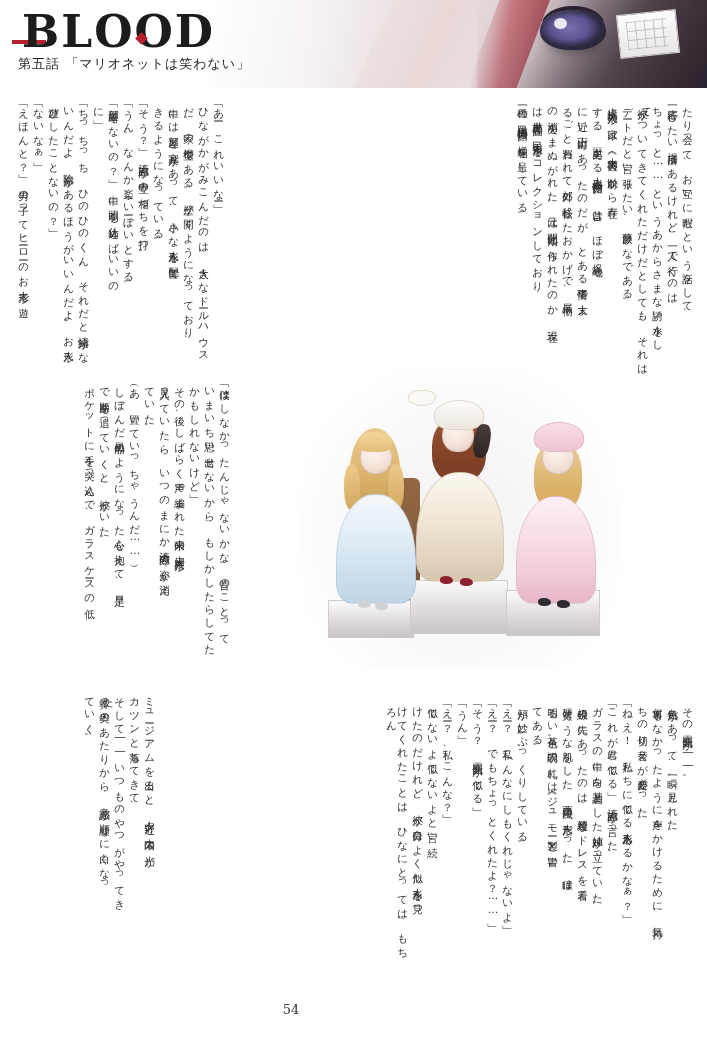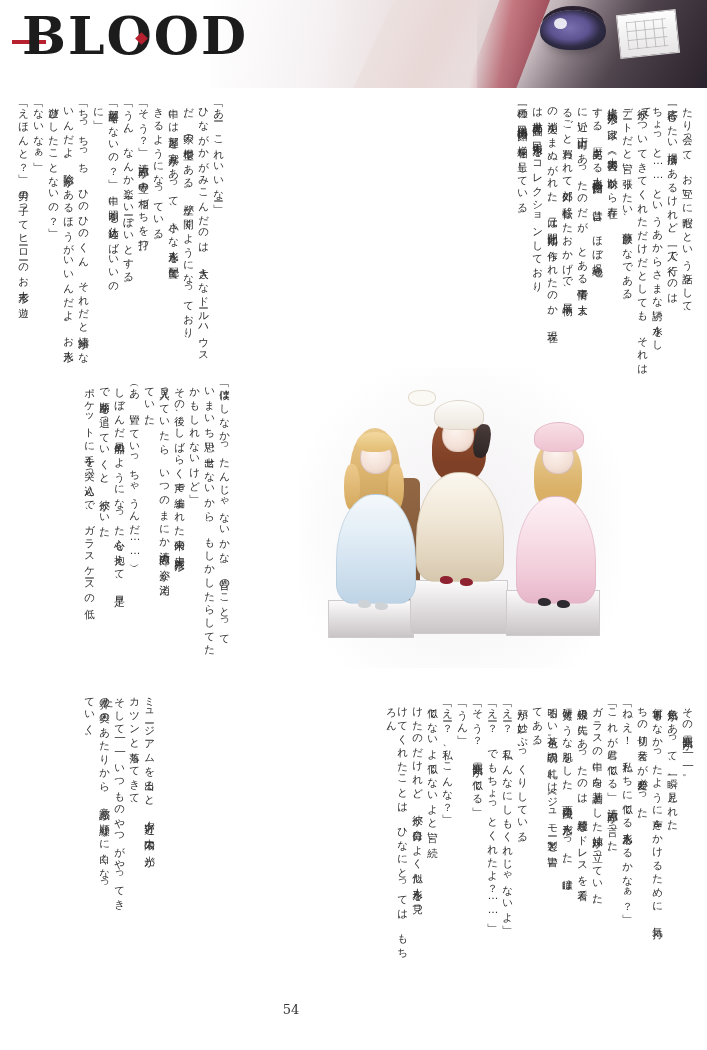--- a/index.html
+++ b/index.html
@@ -107,21 +107,21 @@
     top: 32px;
     width: 34px;
     height: 4px;
     background: #b7202f;
   }
   .logo-text {
     position: absolute;
     left: 10px;
     top: 2px;
     font-family: "DejaVu Serif", serif;
-    font-size: 52px;
+    font-size: 44px;
     letter-spacing: 2px;
     font-weight: 700;
     color: #1c1c1c;
     line-height: 1;
   }
   .logo-diamond {
     position: absolute;
     left: 125px;
     top: 26px;
     width: 9px;
@@ -355,20 +355,21 @@
     <div class="art-patch">
         <i></i>
       </div>
   </div>
 
   <div class="logo-wrap">
     <div class="logo-rule"></div>
     <div class="logo-text">BLOOD</div>
     <div class="logo-diamond"></div>
   </div>
+  <div class="chapter">第五話 「マリオネットは笑わない」</div>
 </div>
 
 <div class="block-top">
   <div class="vcol">たり会って、お互いに暇だという話をして、</div>
   <div class="vcol">一応行きたい場所はあるけれど、一人で行くのは</div>
   <div class="vcol">ちょっと……というあからさまな誘い水をして、</div>
   <div class="vcol">彼がついてきてくれただけだとしても、それは</div>
   <div class="vcol">デートだと言い張りたい、藤沢ひなである。</div>
   <div class="vcol">横浜・人形の家は、《大災害》の以前から存在</div>
   <div class="vcol">する、歴史ある人形博物館だ。昔は、ほぼ爆心地</div>

